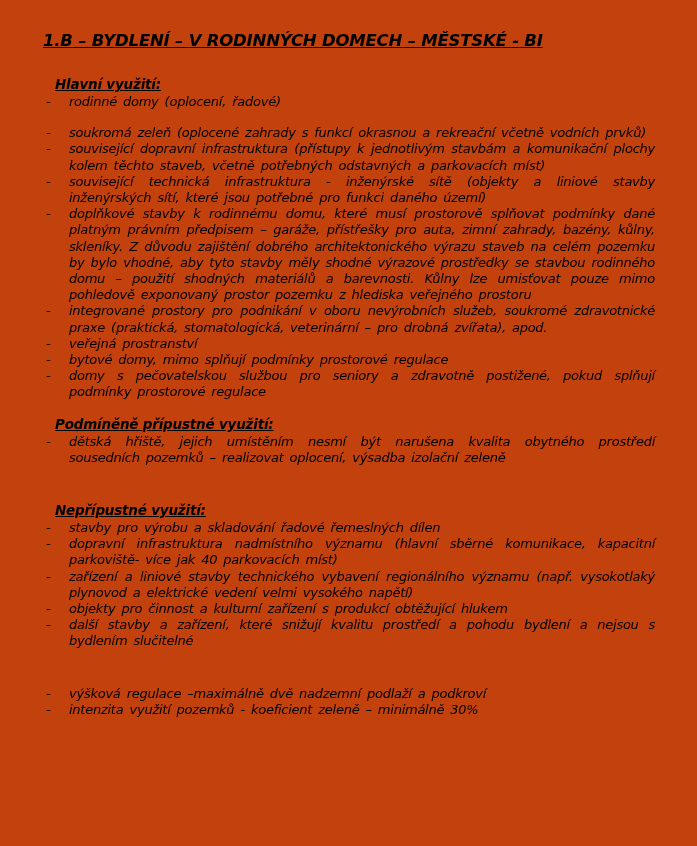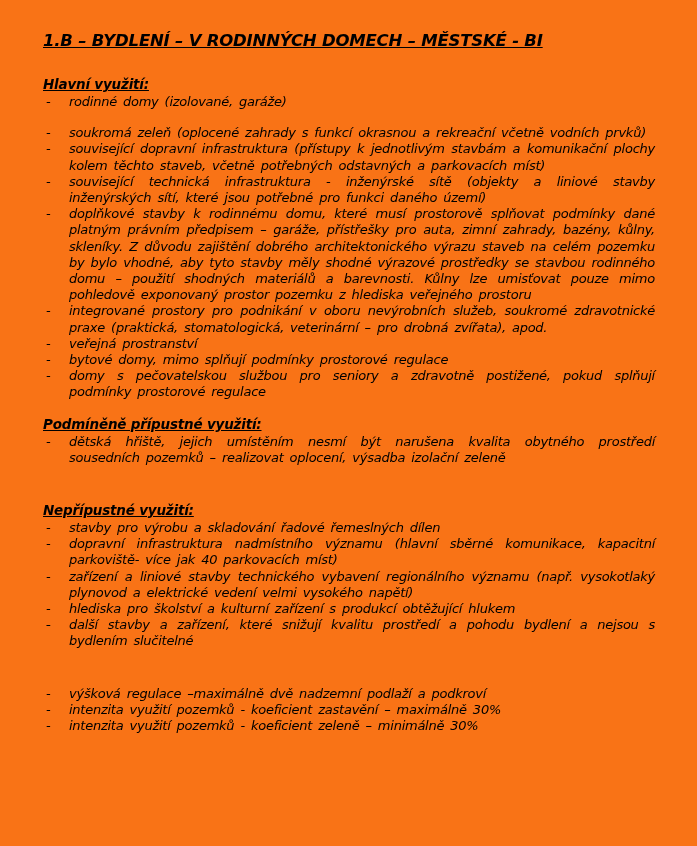--- a/index.html
+++ b/index.html
@@ -5,21 +5,21 @@
   html, body {
     margin: 0;
     padding: 0;
     background: #ffffff;
   }
   .page {
     position: relative;
     width: 697px;
     height: 846px;
     box-sizing: border-box;
-    background: #f97316;
+    background: #c2410c;
     color: #000000;
     font-family: "DejaVu Sans", sans-serif;
     font-style: italic;
     padding: 30px 42px 10px 43px;
     overflow: hidden;
   }
   .title {
     font-size: 16.5px;
     font-weight: bold;
     font-style: italic;
@@ -28,21 +28,21 @@
     letter-spacing: -0.2px;
     line-height: 22px;
   }
   .section { margin-top: 15px; }
   .section.gap-large { margin-top: 36px; }
   .section-heading {
     font-size: 13.5px;
     font-weight: bold;
     font-style: italic;
     text-decoration: underline;
-    margin: 0 0 1px 0;
+    margin: 0 0 1px 12px;
     line-height: 17px;
     letter-spacing: -0.2px;
   }
   .item-list { margin: 0; padding: 0; list-style: none; }
   .li {
     position: relative;
     padding-left: 26px;
     text-align: justify;
     font-size: 13px;
     line-height: 16.2px;
@@ -61,21 +61,21 @@
 
 <div class="page">
 
   <h1 class="title">1.B – BYDLENÍ – V RODINNÝCH DOMECH – MĚSTSKÉ - BI</h1>
 
   <div class="section">
     <h2 class="section-heading">Hlavní využití:</h2>
     <div class="item-list">
       <div class="li">
         <span class="dash">-</span>
-        <span>rodinné domy (izolované, garáže)</span>
+        <span>rodinné domy (oplocení, řadové)</span>
       </div>
     </div>
   </div>
 
   <div class="section">
     <div class="item-list">
       <div class="li">
         <span class="dash">-</span>
         <span>soukromá zeleň (oplocené zahrady s funkcí okrasnou a rekreační včetně vodních prvků)</span>
       </div>
@@ -130,41 +130,40 @@
       <div class="li">
         <span class="dash">-</span>
         <span>dopravní infrastruktura nadmístního významu (hlavní sběrné komunikace, kapacitní parkoviště- více jak 40 parkovacích míst)</span>
       </div>
       <div class="li">
         <span class="dash">-</span>
         <span>zařízení a liniové stavby technického vybavení regionálního významu (např. vysokotlaký plynovod a elektrické vedení velmi vysokého napětí)</span>
       </div>
       <div class="li">
         <span class="dash">-</span>
-        <span>hlediska pro školství a kulturní zařízení s produkcí obtěžující hlukem</span>
+        <span>objekty pro činnost a kulturní zařízení s produkcí obtěžující hlukem</span>
       </div>
       <div class="li">
         <span class="dash">-</span>
       </div>
       <div class="li">
         <span class="dash">-</span>
         <span>další stavby a zařízení, které snižují kvalitu prostředí a pohodu bydlení a nejsou s bydlením slučitelné</span>
       </div>
     </div>
   </div>
 
   <div class="section gap-large">
     <div class="item-list">
       <div class="li">
         <span class="dash">-</span>
         <span>výšková regulace –maximálně dvě nadzemní podlaží a podkroví</span>
       </div>
       <div class="li">
         <span class="dash">-</span>
-        <span>intenzita využití pozemků - koeficient zastavění – maximálně 30%</span>
       </div>
       <div class="li">
         <span class="dash">-</span>
         <span>intenzita využití pozemků - koeficient zeleně – minimálně 30%</span>
       </div>
     </div>
   </div>
 
 </div>
 

